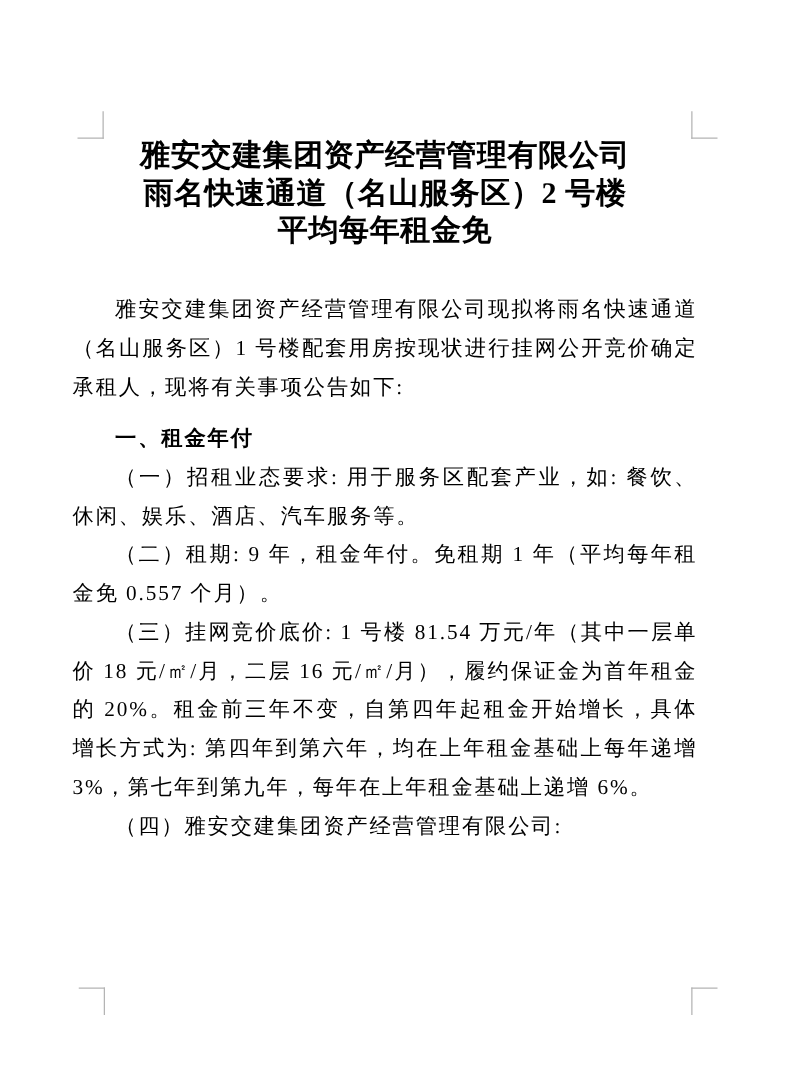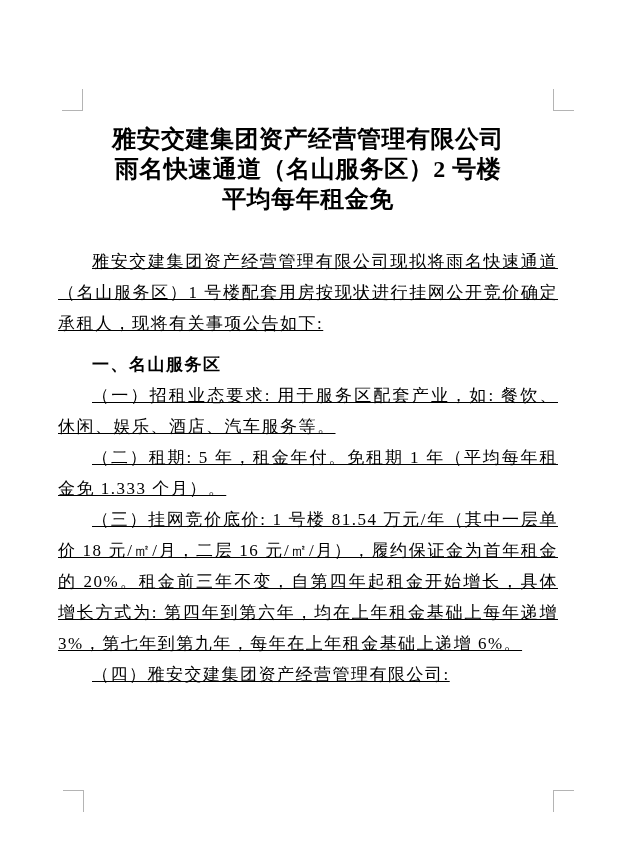--- a/index.html
+++ b/index.html
@@ -27,35 +27,34 @@
   .crop-bl { left: 63px;  top: 790px; border-right: 1px solid #b4b4b4; border-top: 1px solid #b4b4b4; }
   .crop-br { left: 553px; top: 790px; border-left: 1px solid #b4b4b4;  border-top: 1px solid #b4b4b4; }
 
   .content {
     position: absolute;
     left: 58px;
     top: 110px;
     width: 500px;
   }
   .doc-title {
-    margin: 14px;
+    margin: 0;
     font-size: 24px;
     line-height: 30px;
     font-weight: bold;
     text-align: center;
     letter-spacing: 0.5px;
   }
   .para {
     margin: 0;
     font-size: 17px;
     line-height: 31px;
     text-align: justify;
     text-indent: 2em;
     letter-spacing: 1.5px;
-    text-decoration: underline;
   }
   .para-first {
     margin-top: 32px;
   }
   .section-heading {
     margin: 10px 0 0 0;
     font-size: 17px;
     line-height: 31px;
     font-weight: bold;
     font-family: "Liberation Sans", "DejaVu Sans", sans-serif;
@@ -76,25 +75,25 @@
   <div class="content">
 
     <h1 class="doc-title">
       <div>雅安交建集团资产经营管理有限公司</div>
       <div>雨名快速通道（名山服务区）2 号楼</div>
       <div>平均每年租金免</div>
     </h1>
 
     <p class="para para-first">雅安交建集团资产经营管理有限公司现拟将雨名快速通道（名山服务区）1 号楼配套用房按现状进行挂网公开竞价确定承租人，现将有关事项公告如下:</p>
 
-    <h2 class="section-heading">一、名山服务区</h2>
+    <h2 class="section-heading">一、租金年付</h2>
 
 
     <p class="para">（一）招租业态要求: 用于服务区配套产业，如: 餐饮、休闲、娱乐、酒店、汽车服务等。</p>
 
-    <p class="para">（二）租期: 5 年，租金年付。免租期 1 年（平均每年租金免 1.333 个月）。</p>
+    <p class="para">（二）租期: 9 年，租金年付。免租期 1 年（平均每年租金免 0.557 个月）。</p>
 
     <p class="para">（三）挂网竞价底价: 1 号楼 81.54 万元/年（其中一层单价 18 元/㎡/月，二层 16 元/㎡/月），履约保证金为首年租金的 20%。租金前三年不变，自第四年起租金开始增长，具体增长方式为: 第四年到第六年，均在上年租金基础上每年递增 3%，第七年到第九年，每年在上年租金基础上递增 6%。</p>
 
     <p class="para">（四）雅安交建集团资产经营管理有限公司:</p>
 
   </div>
 </div>
 
 </body></html>

